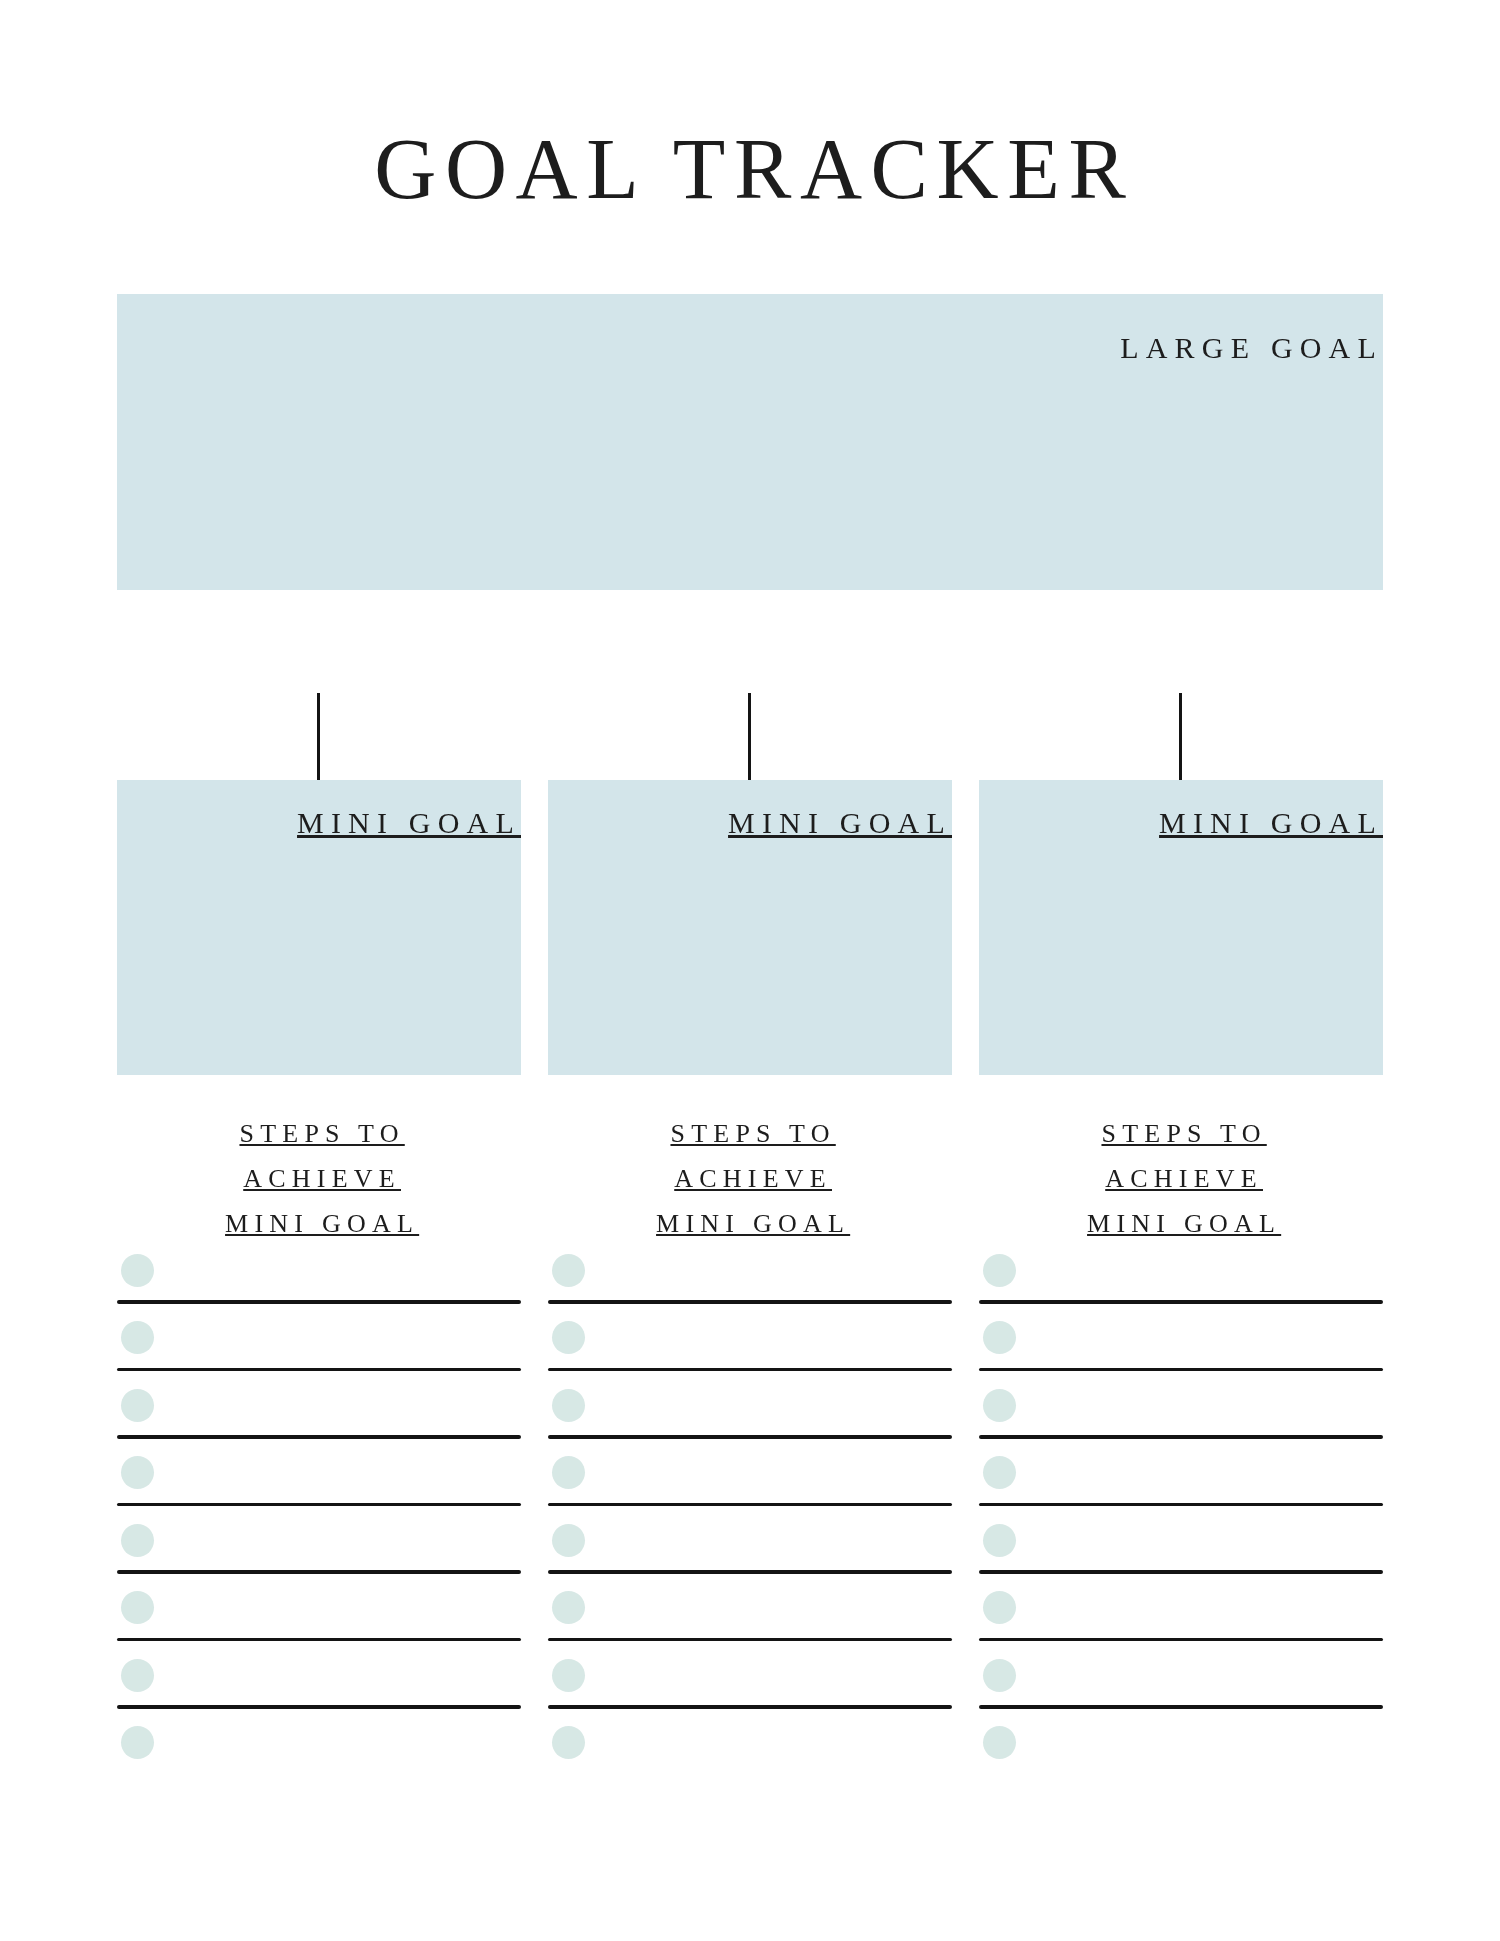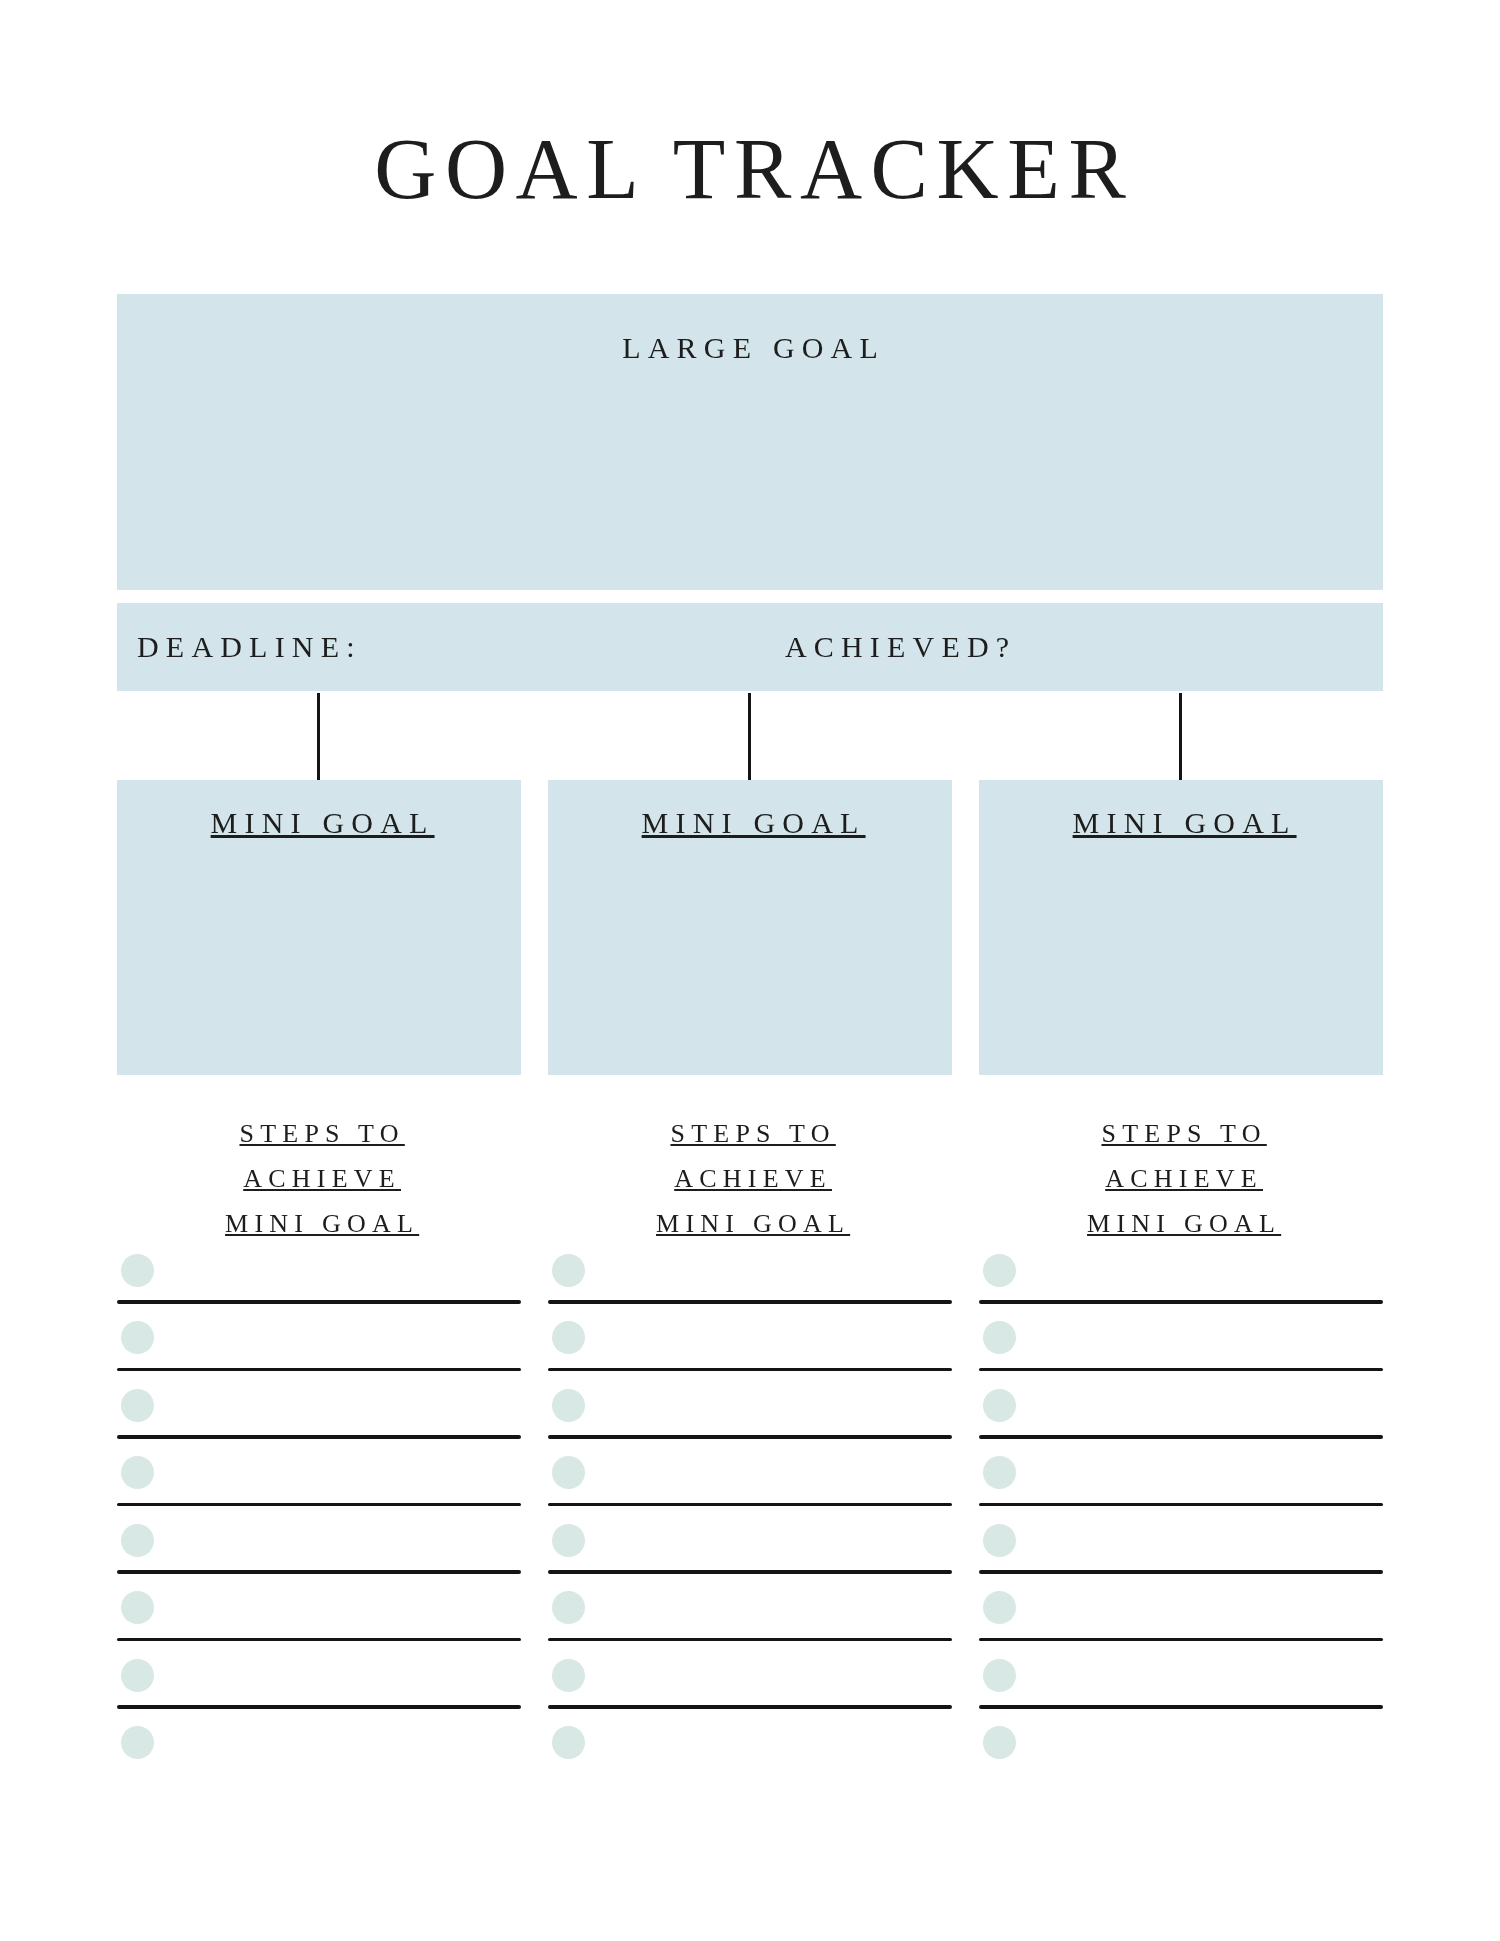--- a/index.html
+++ b/index.html
@@ -37,21 +37,21 @@
   .panel { background: var(--panel, #d3e5ea); }
 
   .large-goal {
     position: absolute;
     left: 117px;
     top: 294px;
     width: 1266px;
     height: 296px;
   }
   .panel-label {
-    text-align: center;
+    text-align: right;
     font-size: 30px;
     line-height: 1;
     letter-spacing: 0.24em;
     text-indent: 0.24em;
     color: var(--ink, #1d1d1d);
   }
   .large-goal .panel-label { padding-top: 39px; }
 
   
   .meta-bar {
@@ -157,24 +157,20 @@
 <body>
 
 <div class="page">
 
   <h1 class="title">GOAL TRACKER</h1>
 
   <section class="large-goal panel">
     <div class="panel-label">LARGE GOAL</div>
   </section>
 
-  <section class="meta-bar panel">
-    <span class="deadline">DEADLINE:</span>
-    <span class="achieved">ACHIEVED?</span>
-  </section>
 
   <div class="arrow arrow-1">
     <div class="arrow-line"></div>
     <div class="arrow-head"></div>
   </div>
   <div class="arrow arrow-2">
     <div class="arrow-line"></div>
     <div class="arrow-head"></div>
   </div>
   <div class="arrow arrow-3">

